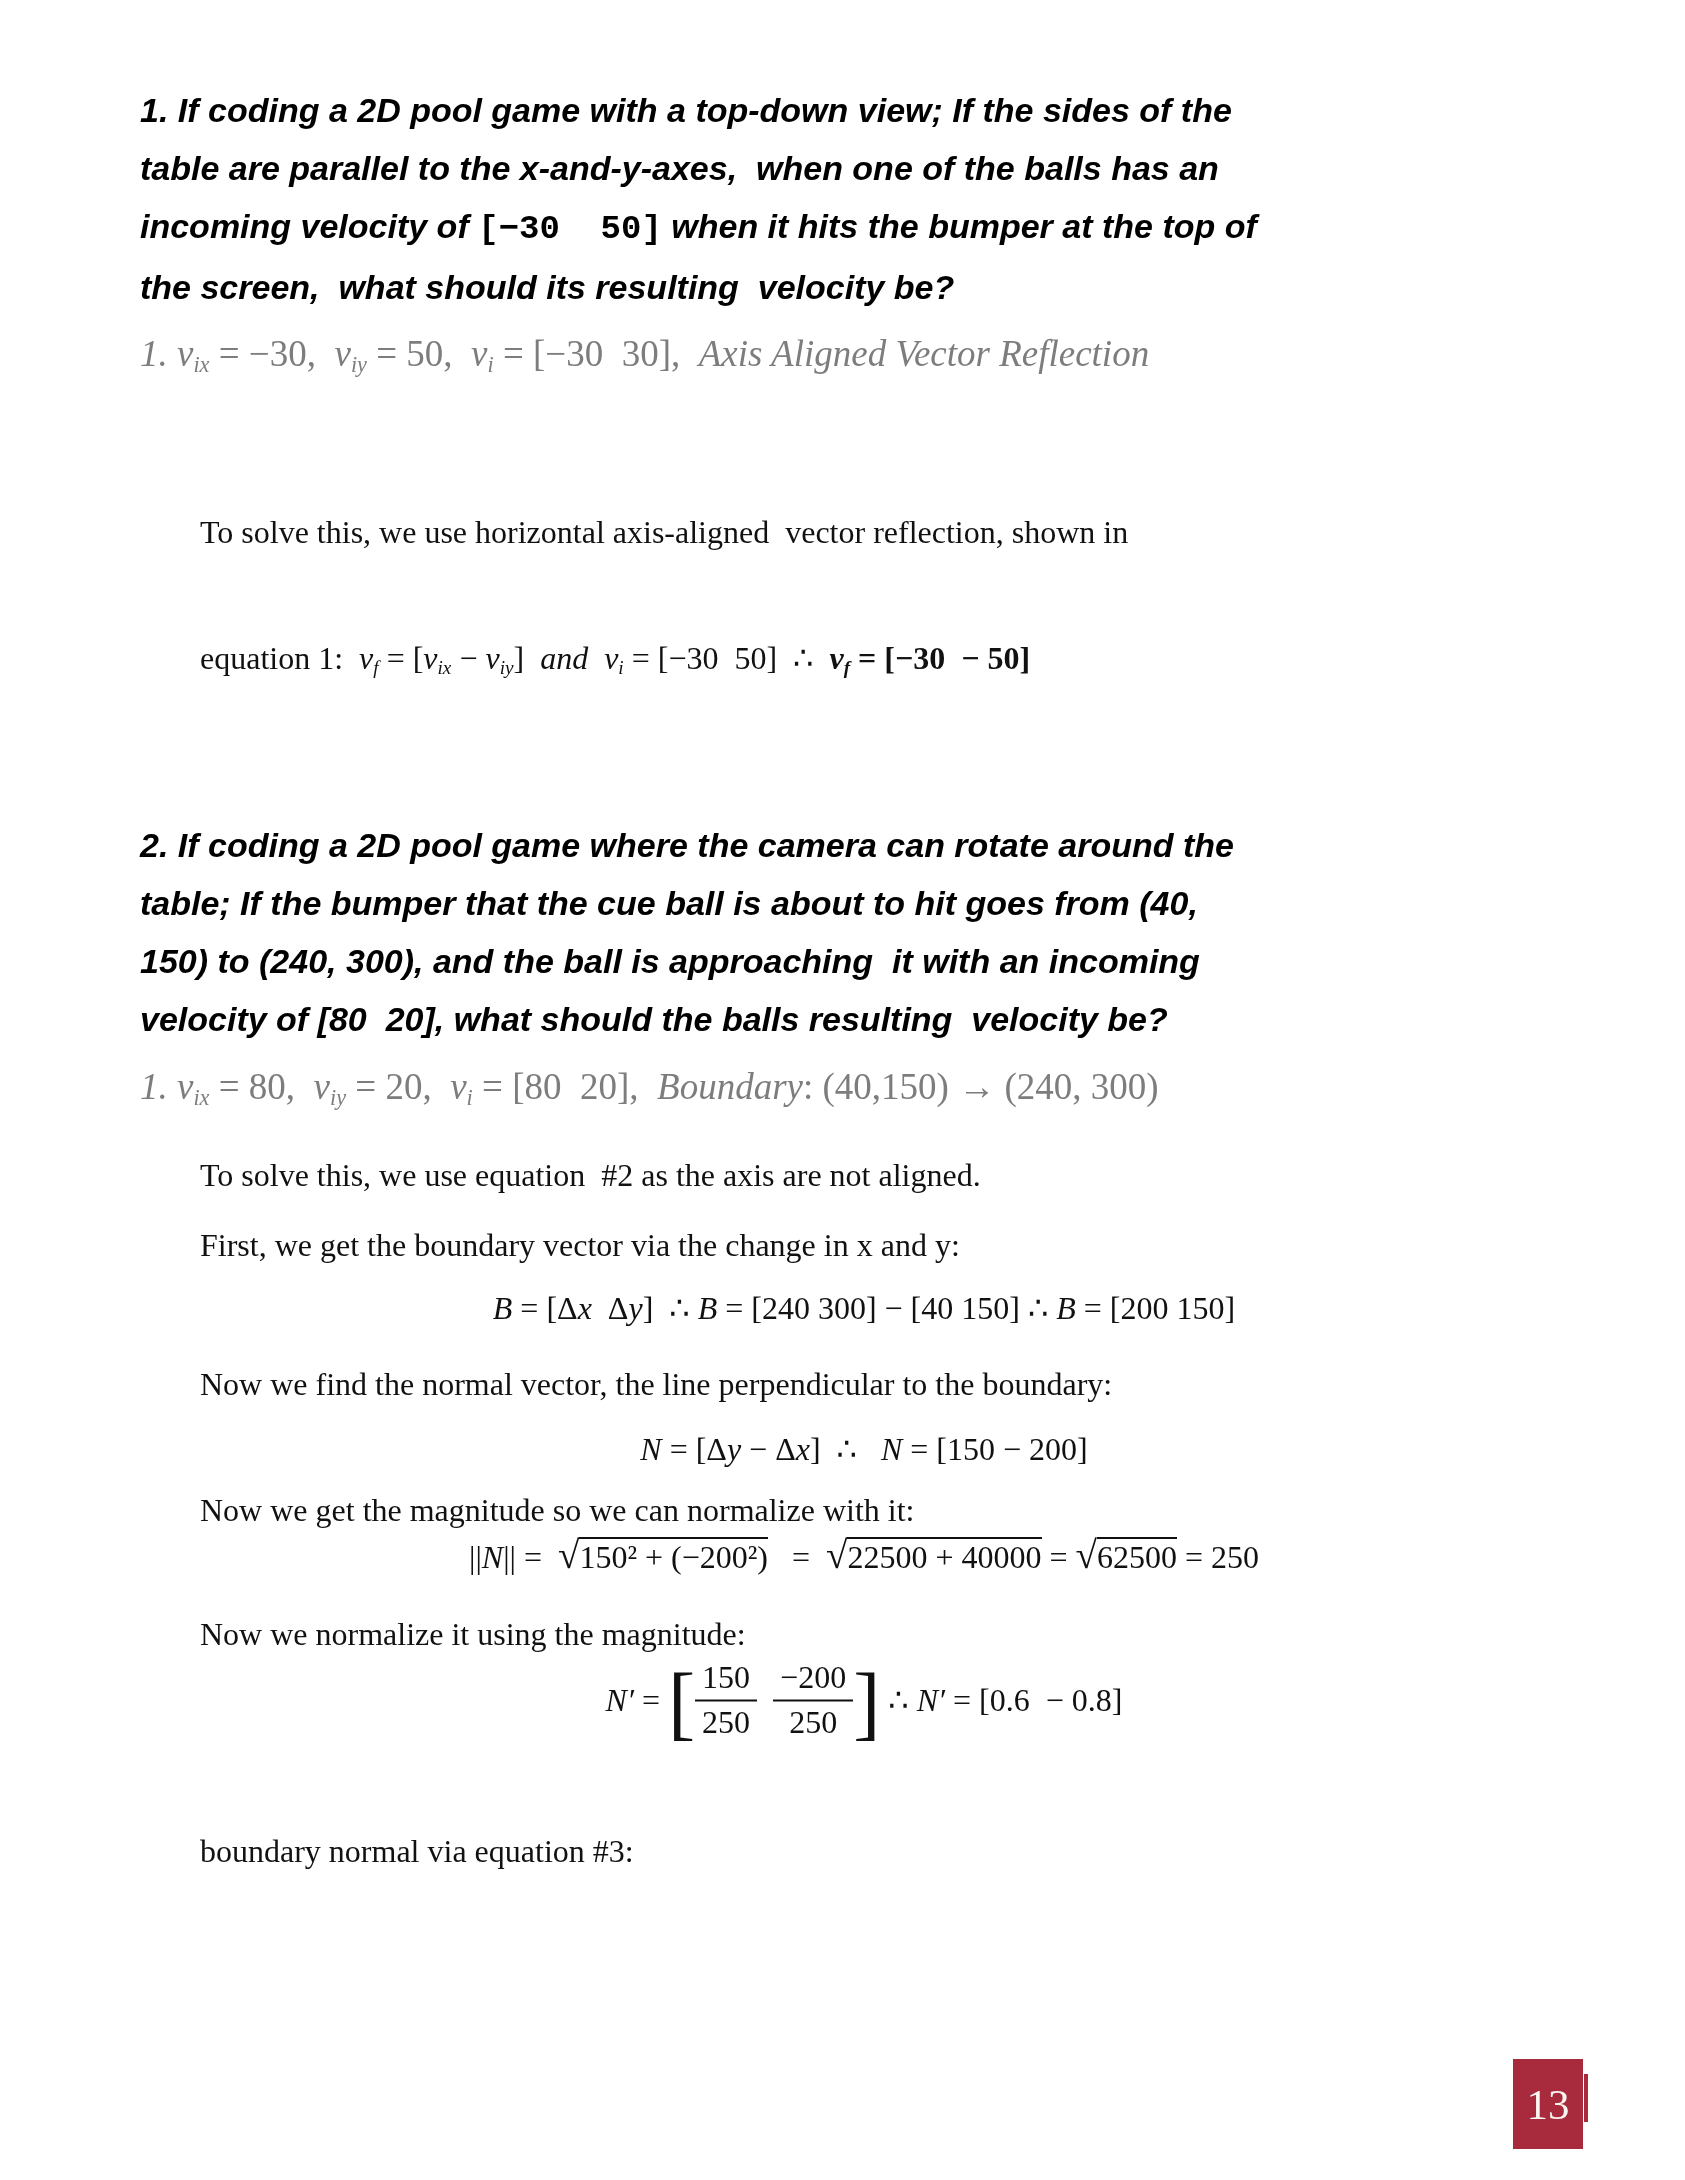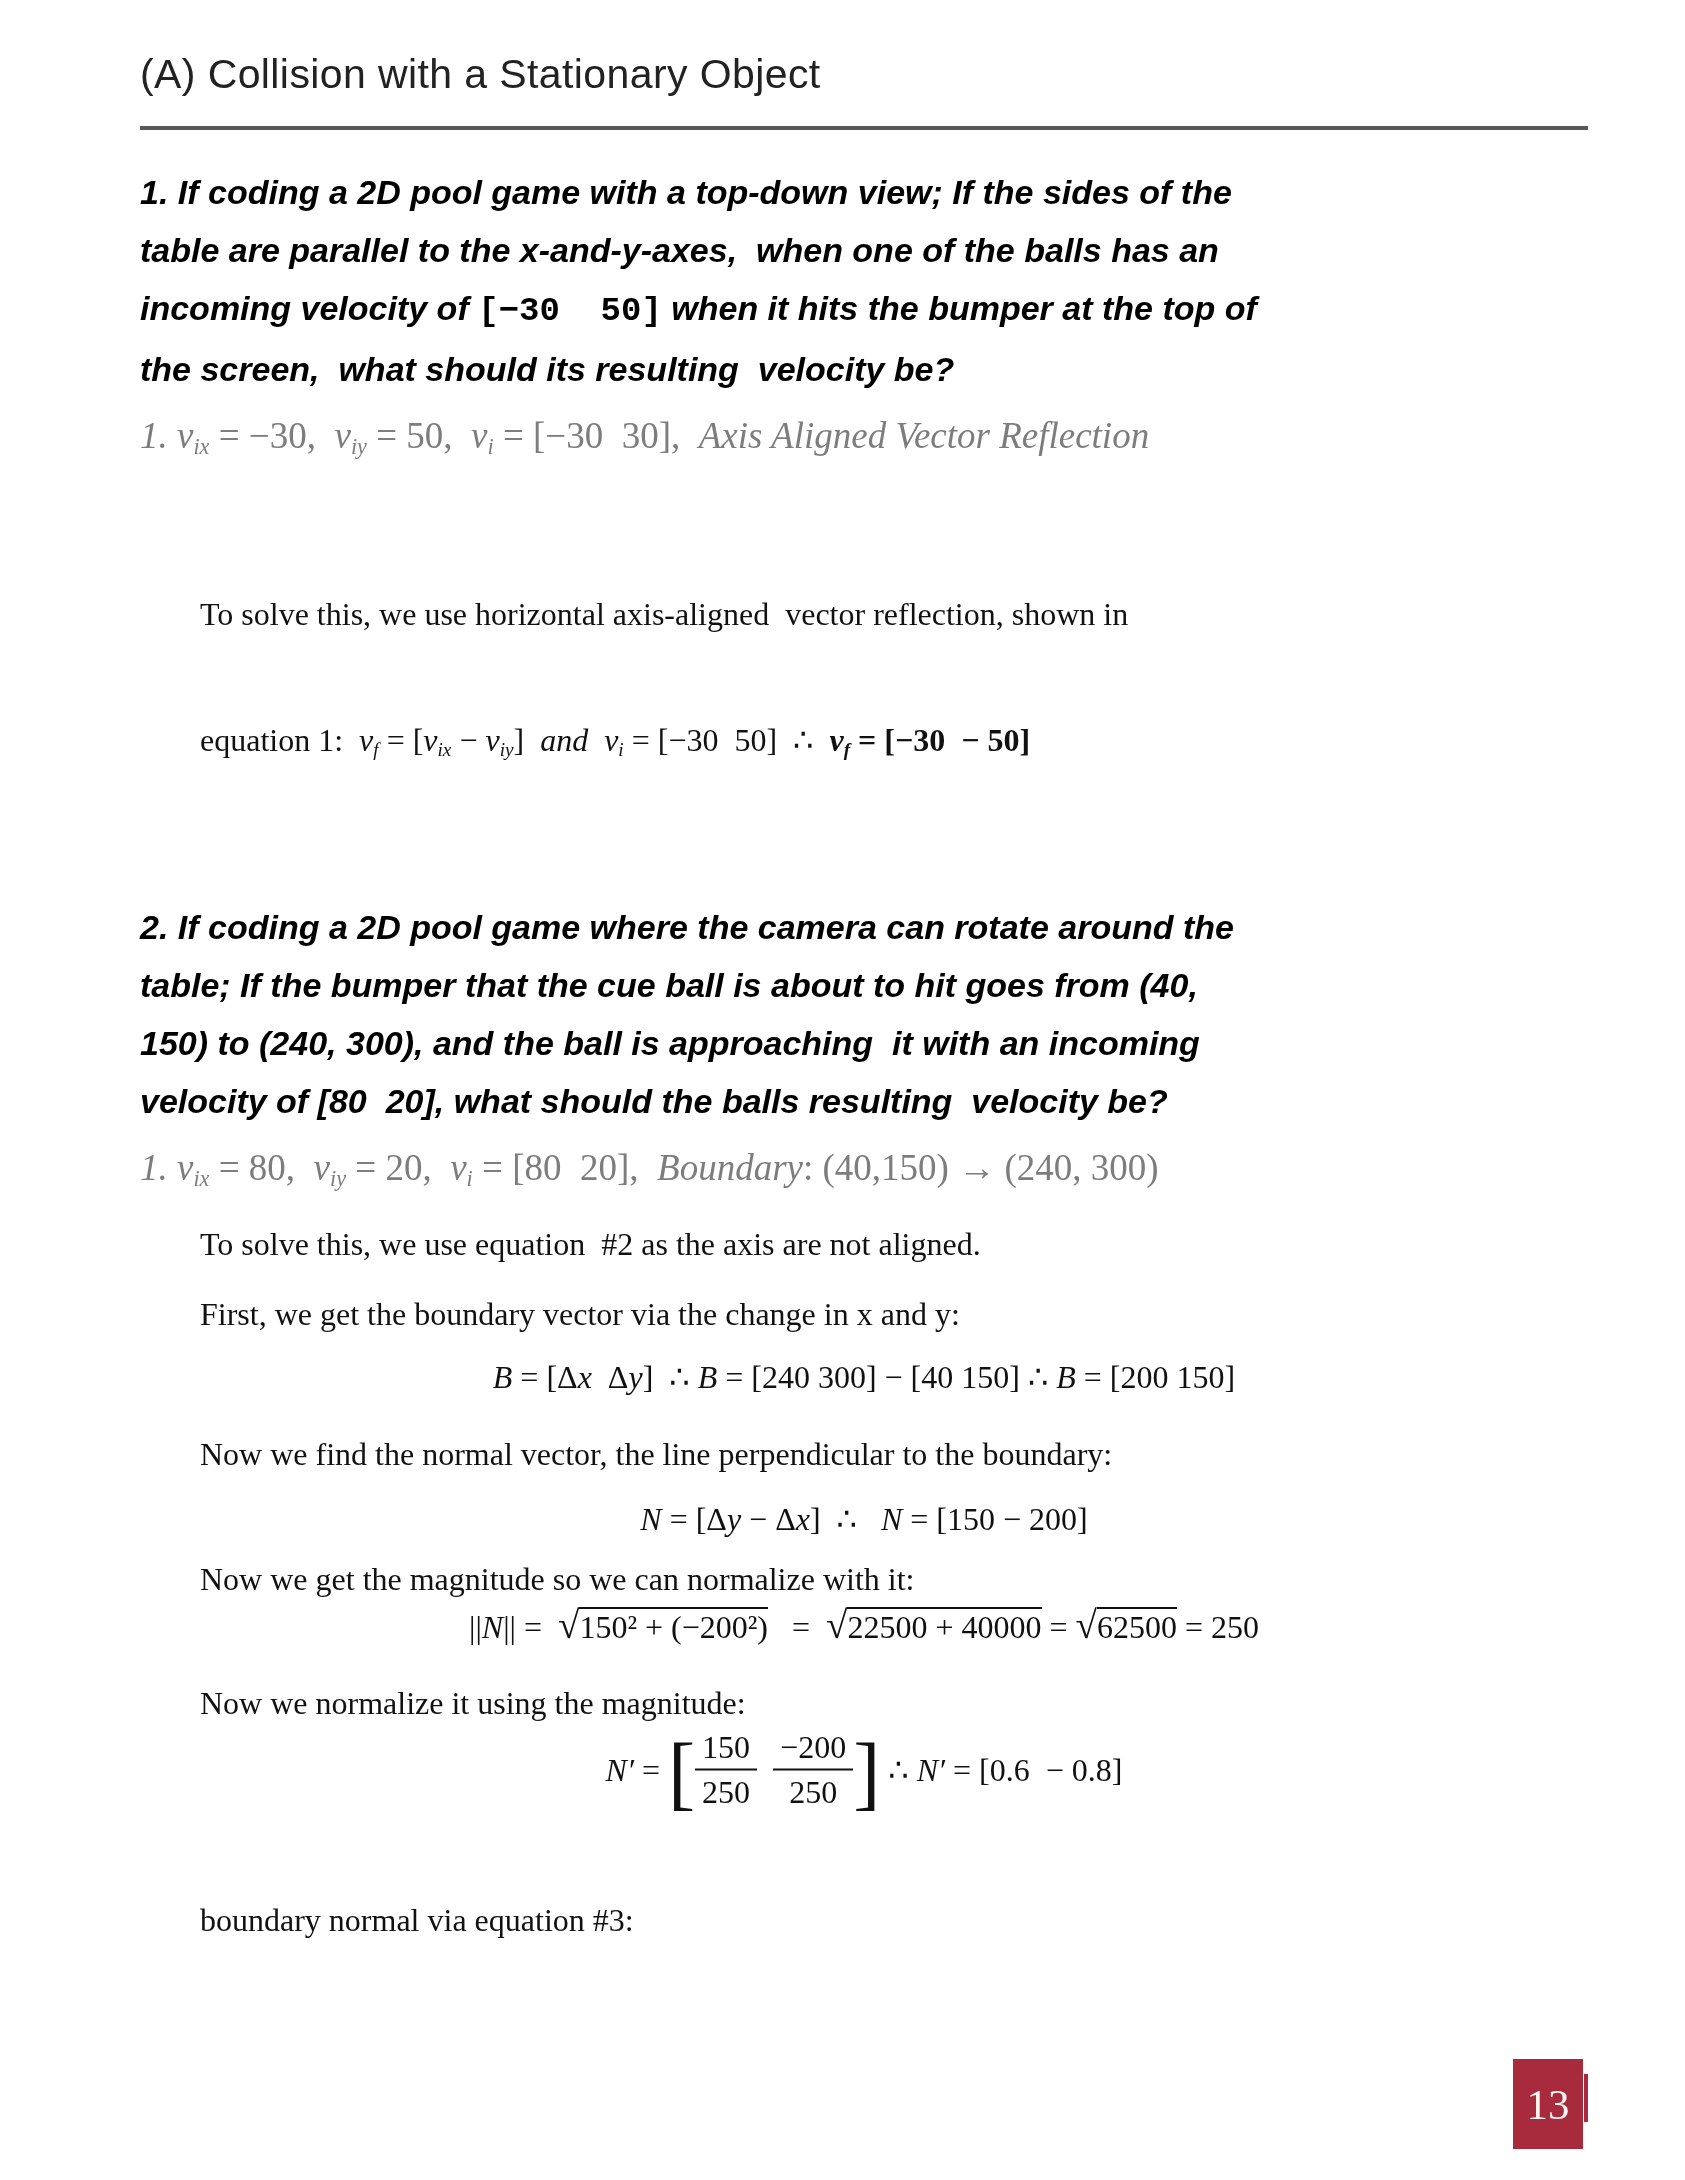--- a/index.html
+++ b/index.html
@@ -55,21 +55,20 @@
   .badge-tab{
     position:absolute;left:1584px;top:2074px;width:4.4px;height:48px;
     background:var(--badge,#A72B3D);
   }
 </style>
 </head>
 <body>
 
 <div class="content">
 
-  <h1 class="title">(A) Collision with a Stationary Object</h1>
 
   <div class="question" style="margin-top:33px">
     <div class="qline">1. If coding a 2D pool game with a top-down view; If the sides of the</div>
     <div class="qline">table are parallel to the x-and-y-axes,  when one of the balls has an</div>
     <div class="qline"><span class="tok-qt">incoming velocity of </span><span class="tok-qm">[−30  50]</span><span class="tok-qt"> when it hits the bumper at the top of</span></div>
     <div class="qline">the screen,  what should its resulting  velocity be?</div>
   </div>
 
   <div class="given" style="margin-top:12.3px"><span class="tok-i">1. v</span><sub class="tok-sub">ix</sub><span class="tok-n"> = −30,  </span><span class="tok-i">v</span><sub class="tok-sub">iy</sub><span class="tok-n"> = 50,  </span><span class="tok-i">v</span><sub class="tok-sub">i</sub><span class="tok-n"> = [−30  30],  </span><span class="tok-i">Axis Aligned Vector Reflection</span></div>
 
@@ -80,21 +79,21 @@
 
   <div class="question" style="margin-top:53px">
     <div class="qline">2. If coding a 2D pool game where the camera can rotate around the</div>
     <div class="qline">table; If the bumper that the cue ball is about to hit goes from (40,</div>
     <div class="qline">150) to (240, 300), and the ball is approaching  it with an incoming</div>
     <div class="qline">velocity of [80  20], what should the balls resulting  velocity be?</div>
   </div>
 
   <div class="given" style="margin-top:12.3px"><span class="tok-i">1. v</span><sub class="tok-sub">ix</sub><span class="tok-n"> = 80,  </span><span class="tok-i">v</span><sub class="tok-sub">iy</sub><span class="tok-n"> = 20,  </span><span class="tok-i">v</span><sub class="tok-sub">i</sub><span class="tok-n"> = [80  20],  </span><span class="tok-i">Boundary</span><span class="tok-n">: (40,150) → (240, 300)</span></div>
 
-  <div class="answer" style="margin-top:30px">To solve this, we use equation  #2 as the axis are not aligned.</div>
+  <div class="answer" style="margin-top:42px">To solve this, we use equation  #2 as the axis are not aligned.</div>
 
   <div class="answer" style="margin-top:28px">First, we get the boundary vector via the change in x and y:</div>
 
   <div class="eq" style="margin-top:19.3px"><span class="tok-i">B</span><span class="tok-n"> = [Δ</span><span class="tok-i">x</span><span class="tok-n">  Δ</span><span class="tok-i">y</span><span class="tok-n">]  ∴ </span><span class="tok-i">B</span><span class="tok-n"> = [240 300] − [40 150] ∴ </span><span class="tok-i">B</span><span class="tok-n"> = [200 150]</span></div>
 
   <div class="answer" style="margin-top:32px">Now we find the normal vector, the line perpendicular to the boundary:</div>
 
   <div class="eq" style="margin-top:21px"><span class="tok-i">N</span><span class="tok-n"> = [Δ</span><span class="tok-i">y</span><span class="tok-n"> − Δ</span><span class="tok-i">x</span><span class="tok-n">]  ∴   </span><span class="tok-i">N</span><span class="tok-n"> = [150 − 200]</span></div>
 
   <div class="answer" style="margin-top:16px">Now we get the magnitude so we can normalize with it:</div>

